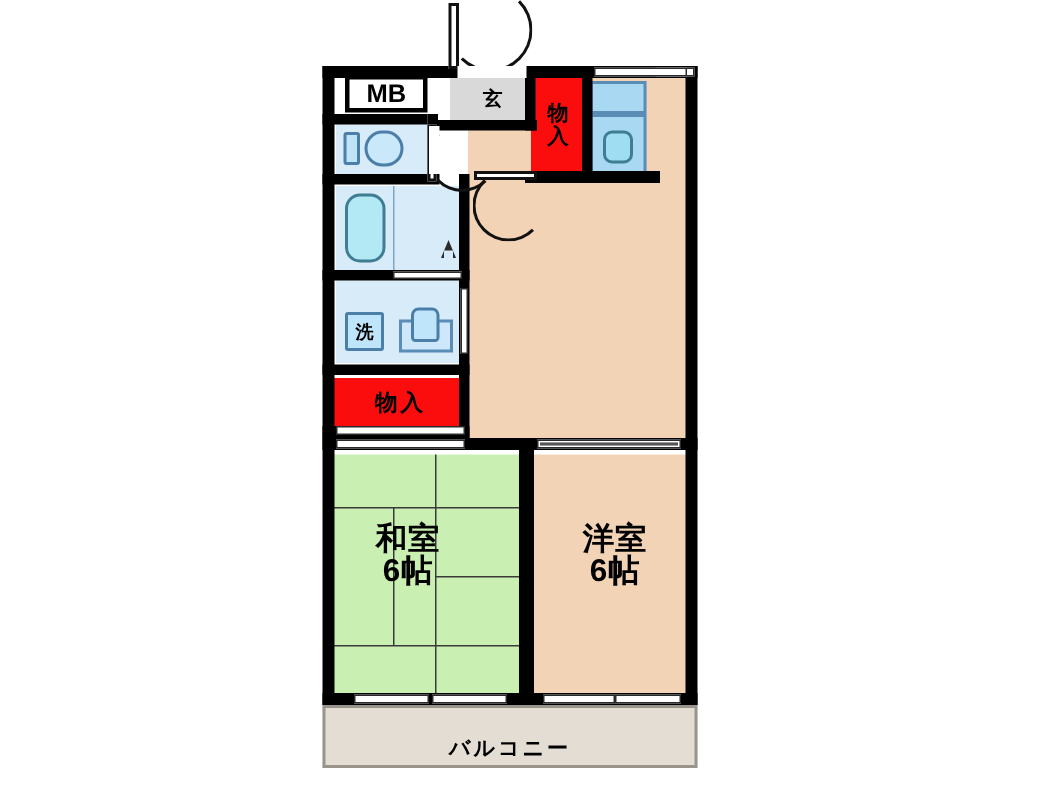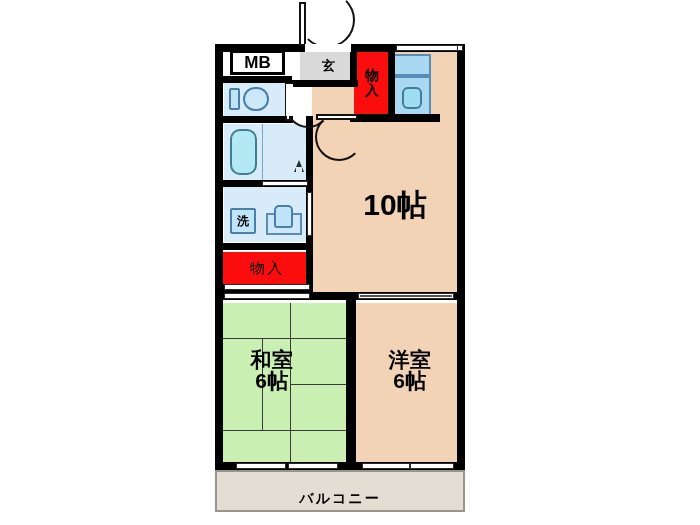--- a/index.html
+++ b/index.html
@@ -63,21 +63,21 @@
   .gen-box {
     display:flex; align-items:center; justify-content:center;
     font-size: 13px; font-weight: 700; color:#000;
   }
   .red-label {
     display:flex; flex-direction:column; align-items:center; justify-content:center;
     font-size: 14px; font-weight: 700; color:#000; line-height: 1.05;
   }
   .red-label-h {
     display:flex; align-items:center; justify-content:center;
-    font-size: 15px; font-weight: 400; color:#000; letter-spacing: 2px;
+    font-size: 15px; font-weight: 700; color:#000; letter-spacing: 2px;
   }
   .sen-box {
     display:flex; align-items:center; justify-content:center;
     font-size: 12px; font-weight: 700; color:#000;
     background: #bfe5fa; border: 2px solid #4b7fa8;
     border-radius: 2px;
   }
   .balc-label {
     display:flex; align-items:center; justify-content:center;
     font-size: 14px; font-weight: 700; color:#000; letter-spacing: 2px;
@@ -172,21 +172,20 @@
   <div class="abs fill-red" style="left:354px; top:50px; width:36px; height:66px;"></div>
   <div class="abs red-label" style="left:354px; top:50px; width:36px; height:66px;">
     <span>物</span>
     <span>入</span>
   </div>
 
   <div class="abs fill-red" style="left:222px; top:252px; width:90px; height:32px;"></div>
   <div class="abs red-label-h" style="left:222px; top:252px; width:90px; height:32px;">物入</div>
 
   <div class="abs rlabel ldk-label" style="left:330px; top:165px; width:130px; height:80px;">
-    <span class="l2">10帖</span>
   </div>
 
   <div class="abs rlabel room6-label" style="left:234px; top:340px; width:76px; height:60px;">
     <span class="l1">和室</span>
     <span class="l2">6帖</span>
   </div>
 
   <div class="abs rlabel room6-label" style="left:366px; top:340px; width:88px; height:60px;">
     <span class="l1">洋室</span>
     <span class="l2">6帖</span>

